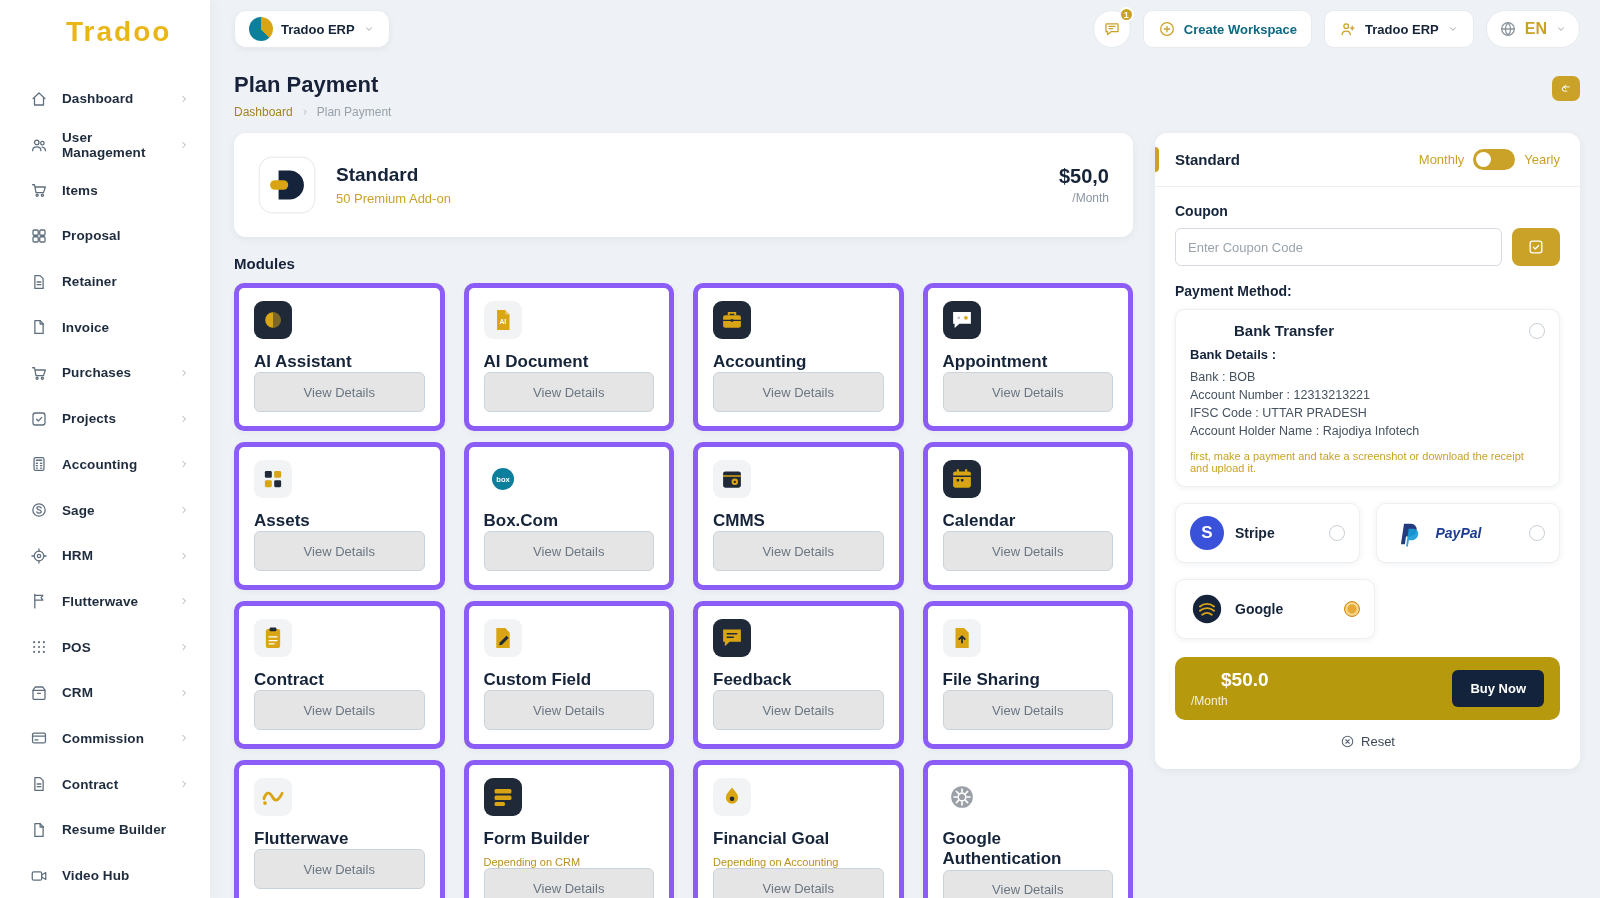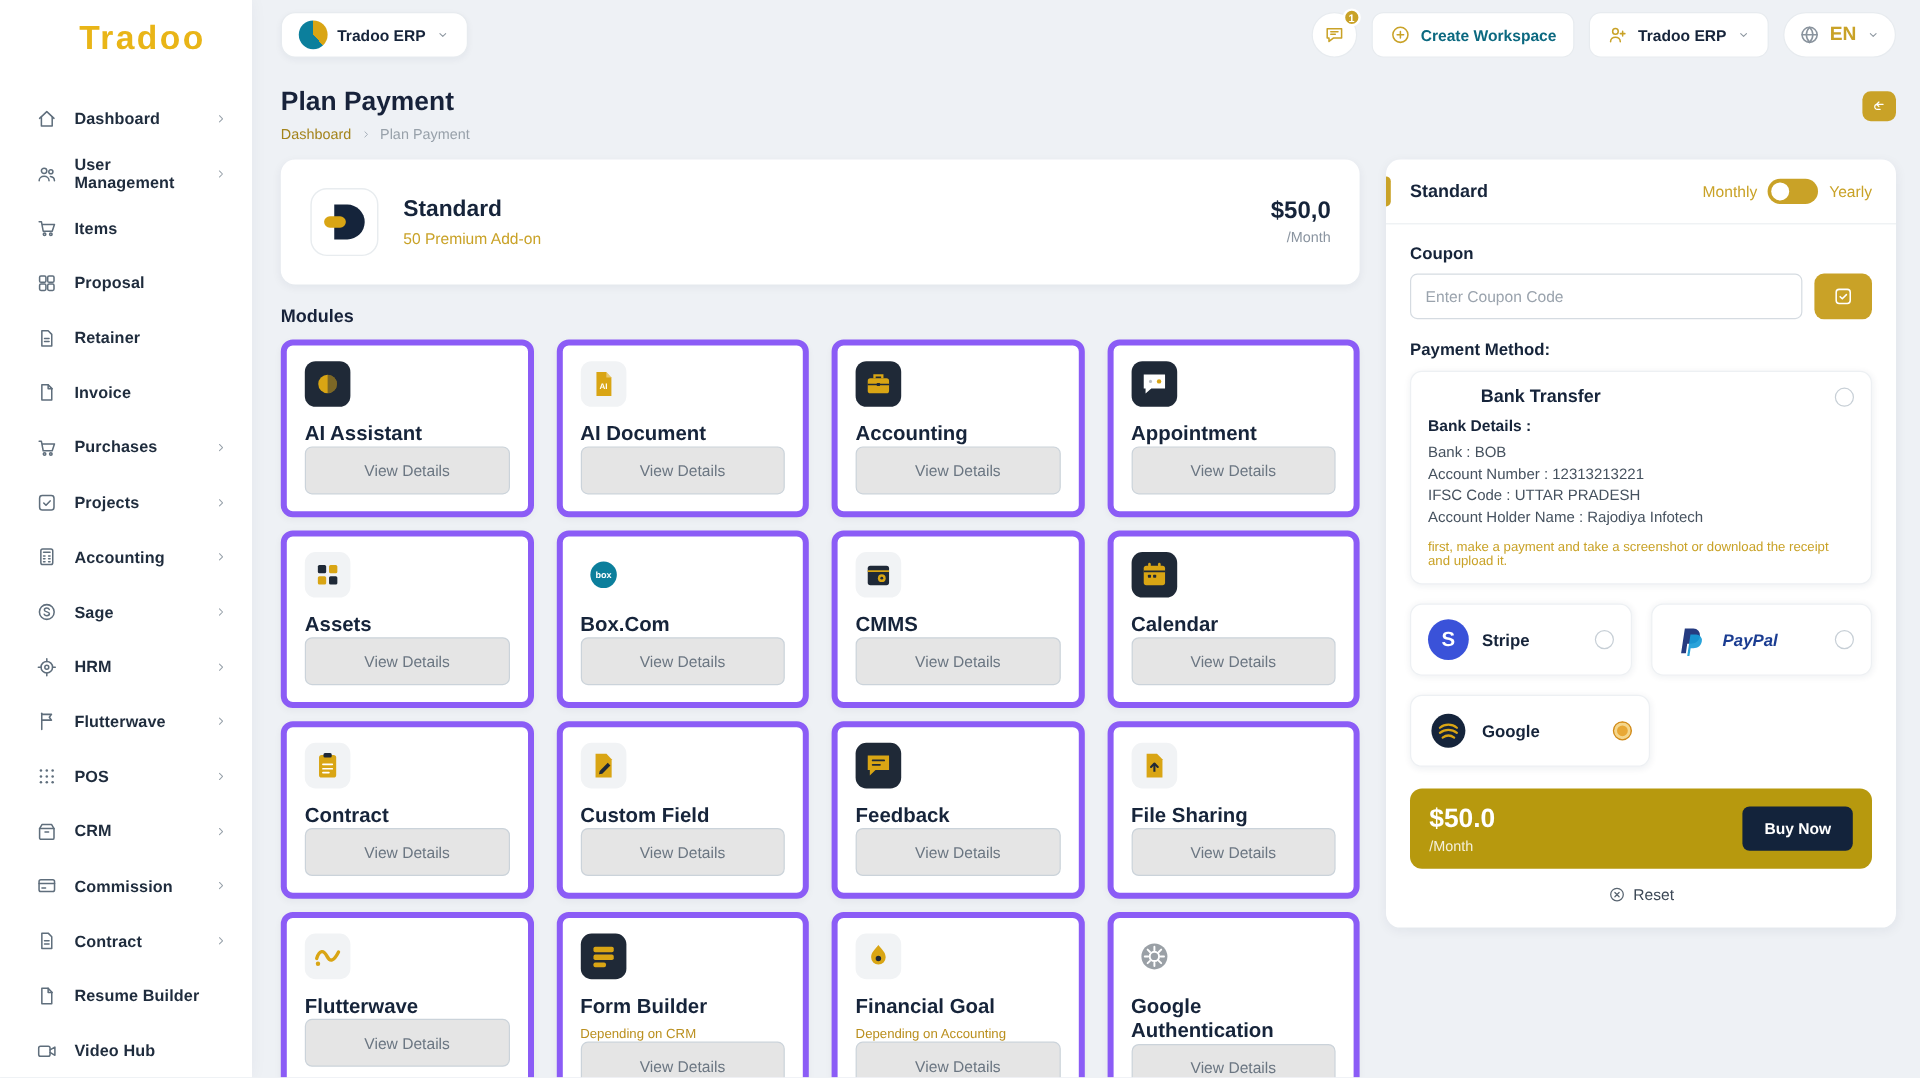--- a/index.html
+++ b/index.html
@@ -128,21 +128,21 @@
   .pm-name { font-size:14px; font-weight:bold; color:#16243A; }
   .pm-name.pp-word { color:#1B3D92; font-style:italic; }
   .pm-card .radio { margin-left:auto; }
   .stripe-ic { width:34px; height:34px; border-radius:50%; background:#3A52D9; color:#fff; font-weight:bold;
                font-size:17px; display:flex; align-items:center; justify-content:center; flex:none; }
   .pp-ic, .pf-ic { width:34px; height:34px; flex:none; }
   .pp-ic svg, .pf-ic svg { width:100%; height:100%; display:block; }
 
   .total-banner { margin-top:18px; background:#B7990E; border-radius:10px; padding:12px 16px;
                   display:flex; align-items:center; justify-content:space-between; }
-  .tb-price { font-size:22px; font-weight:bold; color:#fff; }
+  .tb-price { font-size:19px; font-weight:bold; color:#fff;margin-left:30px; }
   .tb-per { margin-top:3px; font-size:12px; color:rgba(255,255,255,.85); }
   .buy-btn { background:#13233B; color:#fff; font-size:13px; font-weight:bold; border:none; border-radius:6px;
              padding:11px 18px; cursor:pointer; font-family:inherit; }
   .reset-row { margin-top:14px; display:flex; align-items:center; justify-content:center; gap:6px;
                color:#3C4856; font-size:13px; cursor:pointer; }
   .reset-row .ic { width:15px; height:15px; color:#5A6672; }
 </style>
 </head>
 <body>
 

